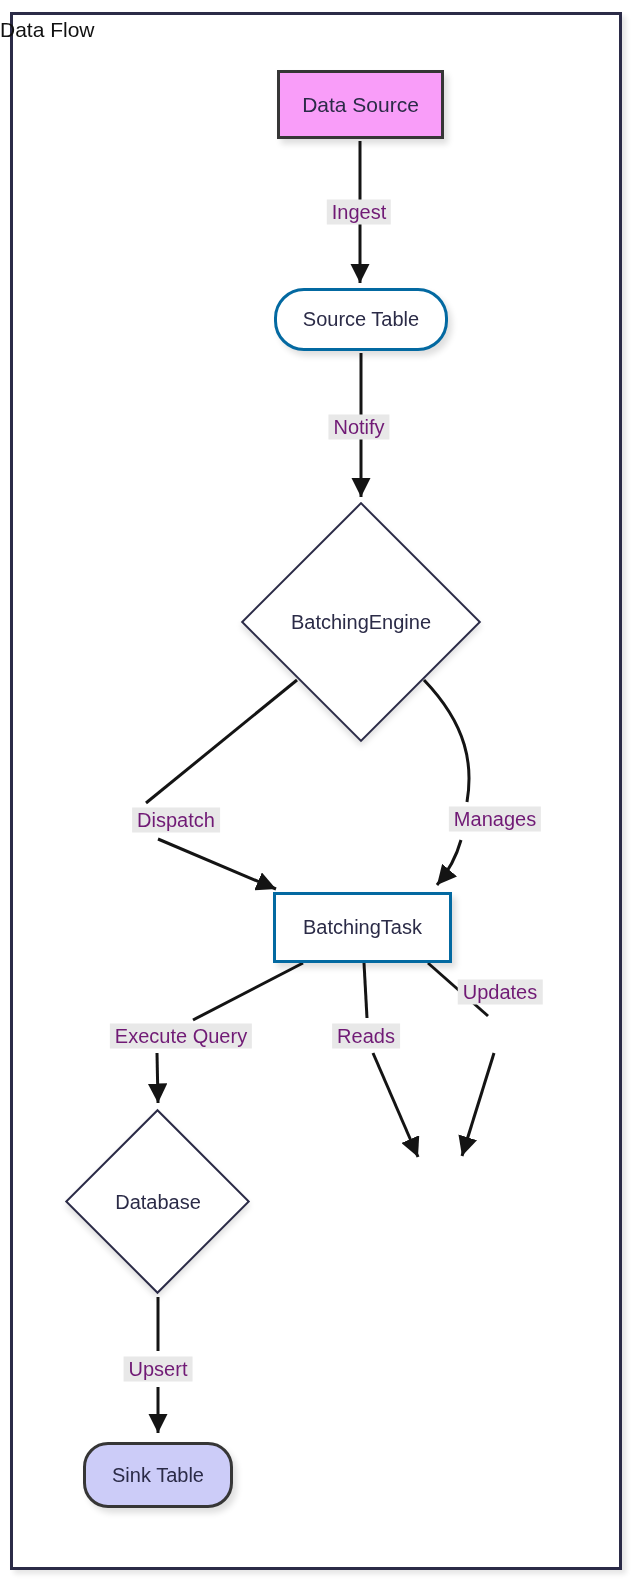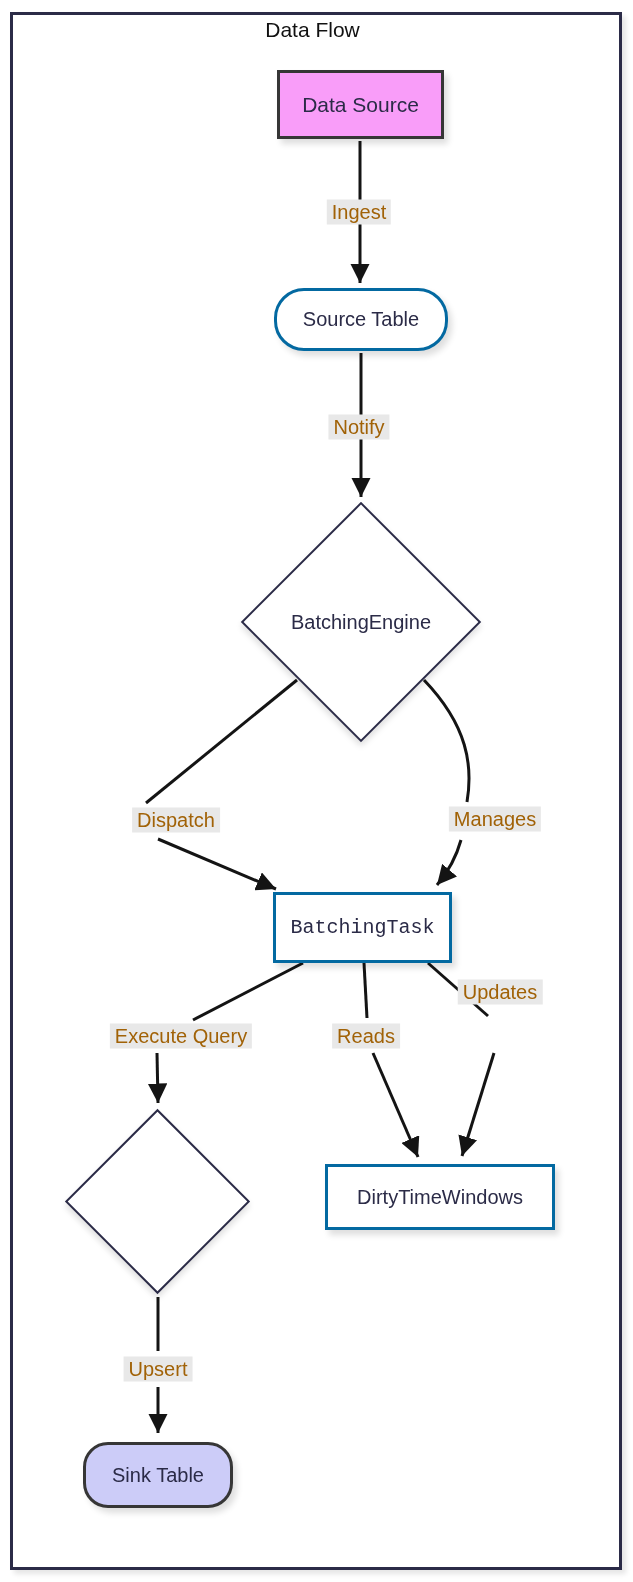--- a/index.html
+++ b/index.html
@@ -23,21 +23,21 @@
     height: 1552px;
     border: 3px solid #2b2b47;
     box-shadow: 4px 4px 5px rgba(0,0,0,0.10);
     background: #ffffff;
   }
   .diagram-title {
     position: absolute;
     left: 0;
     top: 18px;
     width: 625px;
-    text-align: center;
+    text-align: left;
     font-size: 21px;
     color: #111111;
   }
   .edges-layer {
     position: absolute;
     left: 0;
     top: 0;
     width: 633px;
     height: 1582px;
   }
@@ -58,21 +58,21 @@
     left: 277px; top: 70px; width: 167px; height: 69px;
     background: #f99df9;
     border-color: #363636;
     font-size: 21px;
   }
   .node-source-table {
     left: 274px; top: 288px; width: 174px; height: 63px;
     border-radius: 30px;
   }
   .node-batching-task {
-    left: 273px; top: 892px; width: 179px; height: 71px; font-family: Liberation Mono, monospace;
+    left: 273px; top: 892px; width: 179px; height: 71px;
   }
   .node-dirty-time-windows {
     left: 325px; top: 1164px; width: 230px; height: 66px;
   }
   .node-sink-table {
     left: 83px; top: 1442px; width: 150px; height: 66px;
     background: #ccccf8;
     border-color: #363636;
     border-radius: 25px;
   }
@@ -95,21 +95,21 @@
     width: 220px;
     text-align: center;
     font-size: 20px;
     color: #2b2b47;
     transform: translate(-50%, -50%);
   }
   .edge-label {
     position: absolute;
     transform: translate(-50%, -50%);
     background: #e8e8e8;
-    color: #a16207;
+    color: #701a75;
     font-size: 20px;
     padding: 1px 5px;
     white-space: nowrap;
   }
 </style>
 </head>
 <body>
 
 <div class="canvas">
 
@@ -144,22 +144,22 @@
   <div class="node node-data-source">Data Source</div>
 
   <div class="node node-source-table">Source Table</div>
 
   <div class="diamond diamond-batching-engine"></div>
   <div class="diamond-label" style="left:361px; top:622px;">BatchingEngine</div>
 
   <div class="node node-batching-task">BatchingTask</div>
 
   <div class="diamond diamond-database"></div>
+  <div class="diamond-label" style="left:158px; top:1202px;">Database</div>
 
-  <div class="node node-dirty-time-windows">DirtyTimeWindows</div>
 
   <div class="node node-sink-table">Sink Table</div>
 
   <div class="edge-label" style="left:359px; top:212px;">Ingest</div>
   <div class="edge-label" style="left:359px; top:427px;">Notify</div>
   <div class="edge-label" style="left:136px; top:820px;margin-left:40px;">Dispatch</div>
   <div class="edge-label" style="left:495px; top:819px;">Manages</div>
   <div class="edge-label" style="left:157px; top:1036px;margin-left:24px;">Execute Query</div>
   <div class="edge-label" style="left:366px; top:1036px;">Reads</div>
   <div class="edge-label" style="left:500px; top:992px;">Updates</div>

